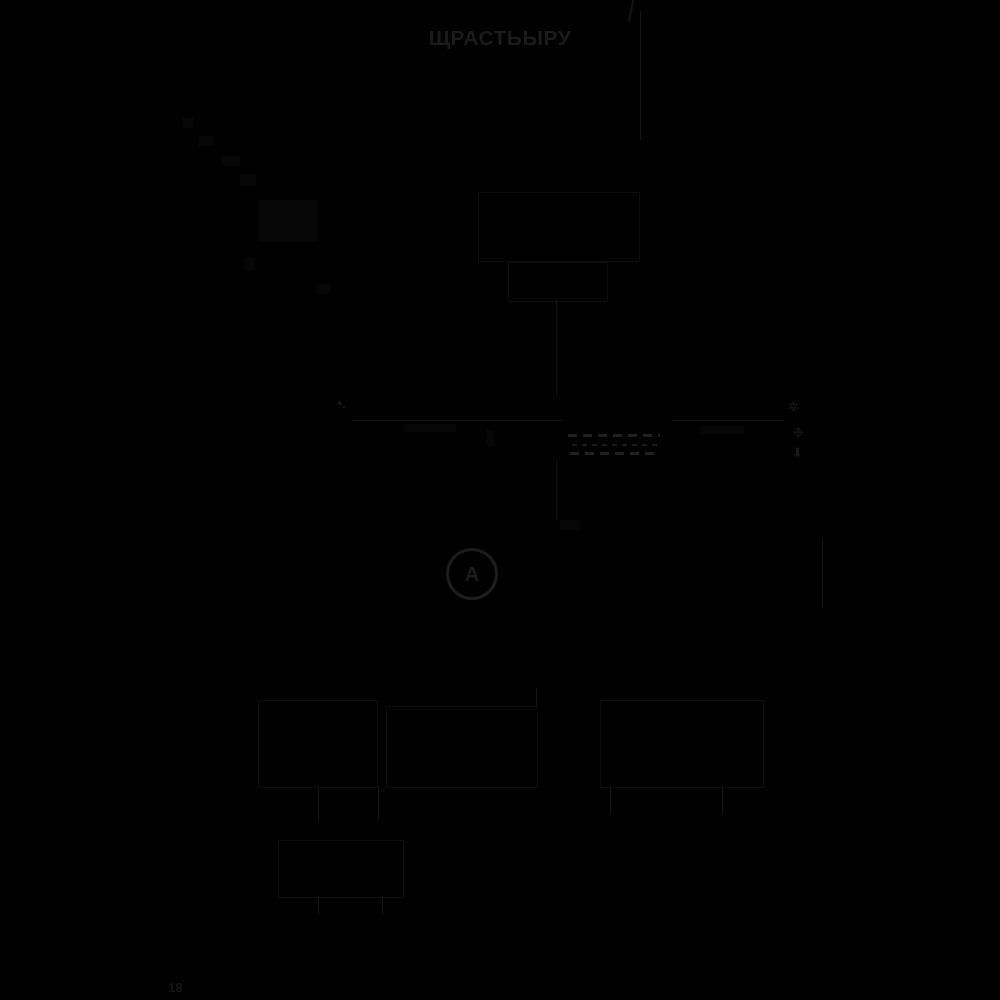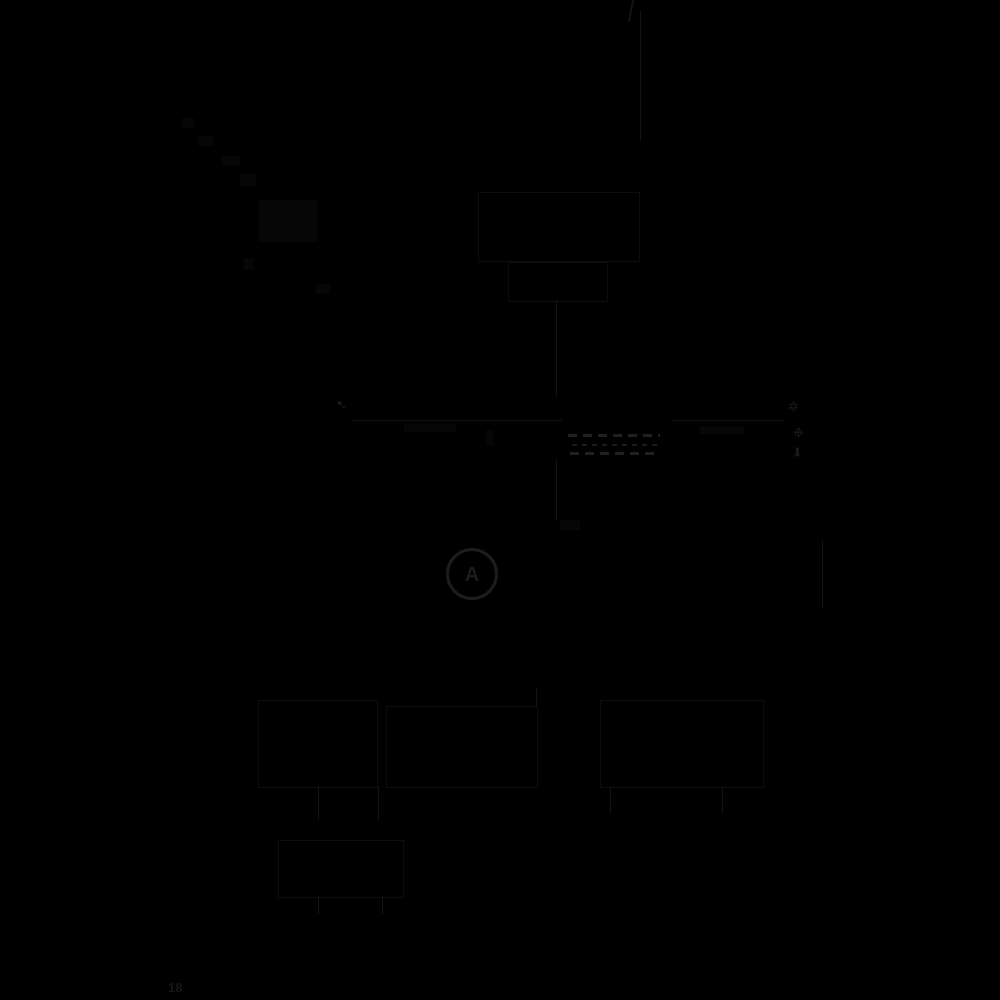--- a/index.html
+++ b/index.html
@@ -87,20 +87,21 @@
 
   .faint-fill {
     background: #060606;
   }
 </style>
 </head>
 <body>
 
 <div class="stage">
 
+  <div class="abs title">ЩРАСТЬЫРУ</div>
 
   <div class="abs hairline" style="left:630px; top:0px; width:2px; height:22px; transform:rotate(12deg);"></div>
   <div class="abs hairline" style="left:640px; top:10px; width:1px; height:130px;"></div>
 
   <div class="abs faint-fill" style="left:182px; top:118px; width:12px; height:10px;"></div>
   <div class="abs faint-fill" style="left:198px; top:136px; width:16px; height:10px;"></div>
   <div class="abs faint-fill" style="left:222px; top:156px; width:18px; height:10px;"></div>
   <div class="abs faint-fill" style="left:240px; top:174px; width:16px; height:12px;"></div>
   <div class="abs faint-fill" style="left:258px; top:200px; width:60px; height:42px;"></div>
   <div class="abs faint-fill" style="left:244px; top:258px; width:10px; height:12px;"></div>

